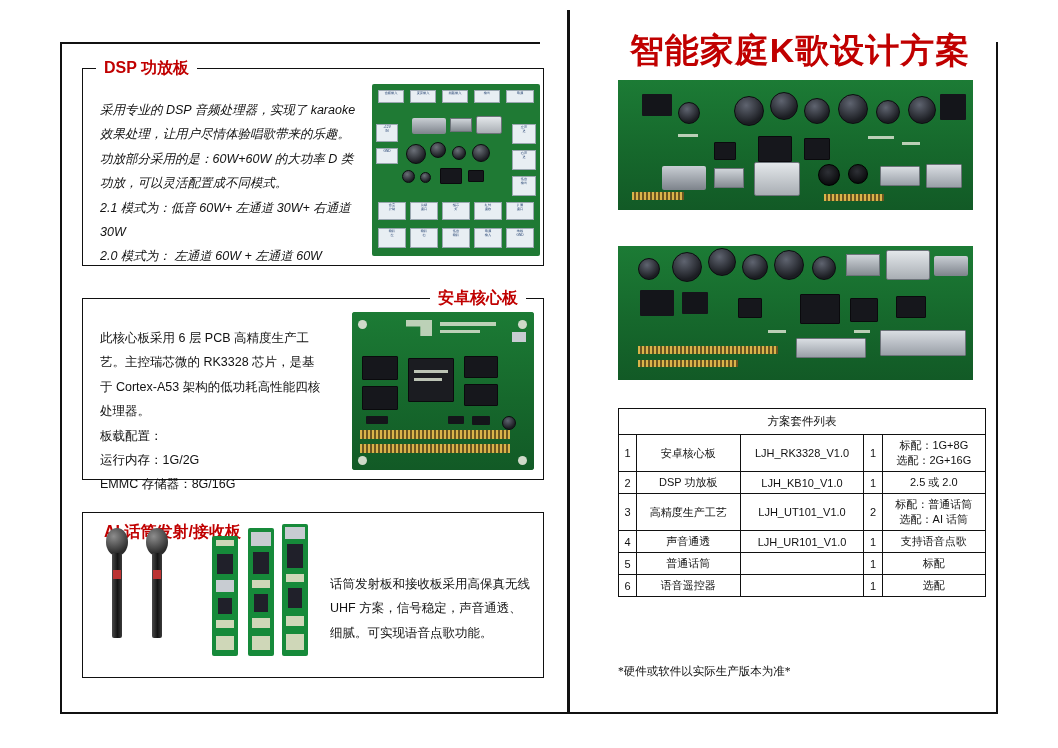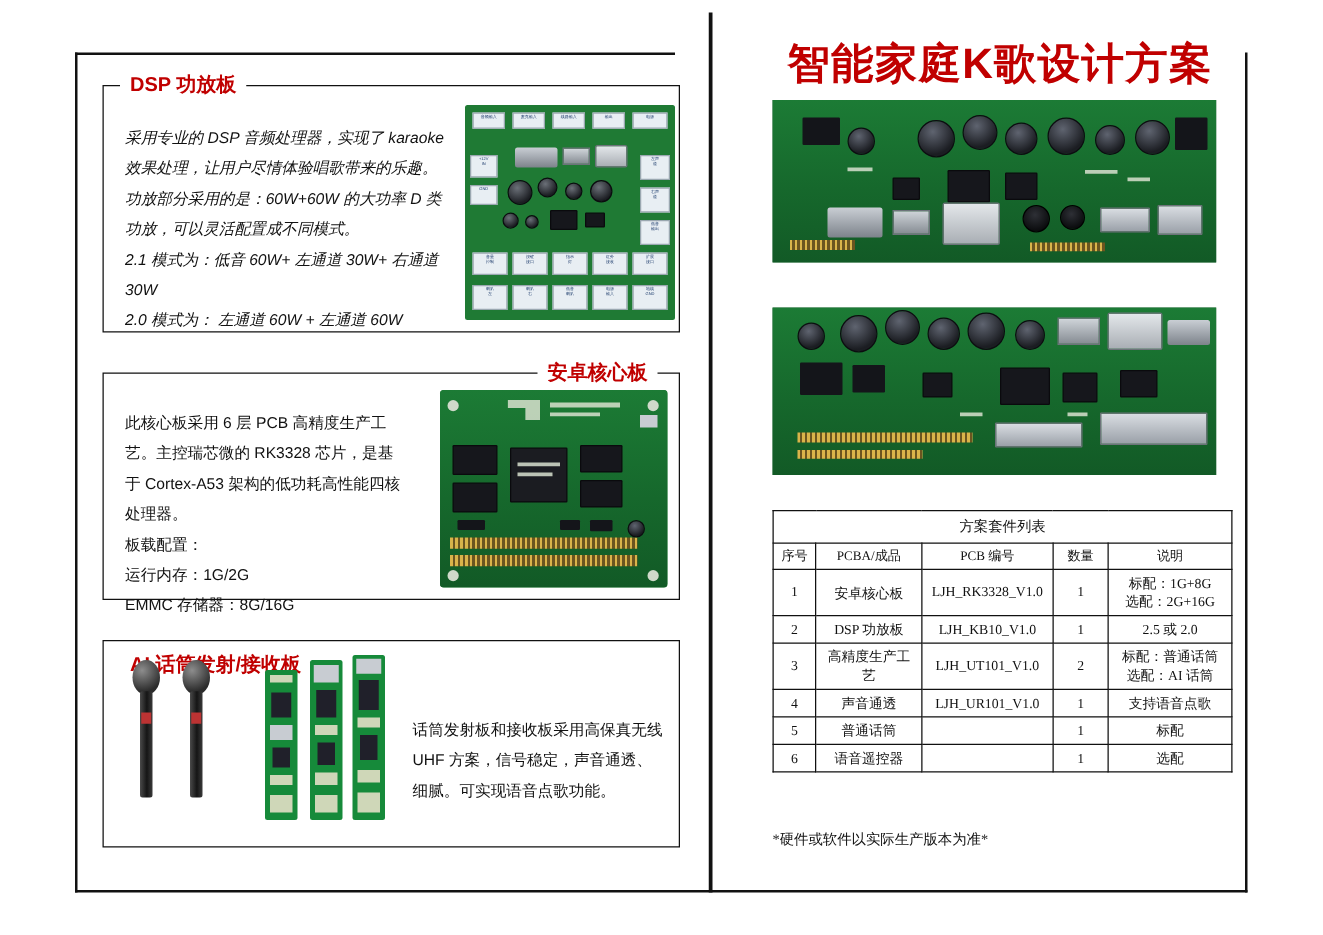--- a/index.html
+++ b/index.html
@@ -236,21 +236,21 @@
 
   
   .tbl-wrap {
     position:absolute;
     left:618px; top:408px;
     width:368px;
   }
   table.parts {
     border-collapse:collapse;
     width:368px;
-    font-family:Liberation Serif, serif;
+    font-family:Liberation Sans, sans-serif;
     font-size:11px;
     color:#111;
   }
   table.parts td, table.parts th {
     border:1px solid #111;
     padding:3px 4px;
     text-align:center;
     vertical-align:middle;
     font-weight:normal;
   }
@@ -479,27 +479,20 @@
   <div class="silk" style="left:150px; top:84px; width:18px; height:3px;"></div>
   <div class="silk" style="left:236px; top:84px; width:16px; height:3px;"></div>
 </div>
 
 <div class="tbl-wrap">
   <table class="parts">
     <tbody>
       <tr class="caption-row">
         <td colspan="5">方案套件列表</td>
       </tr>
-      <tr class="head-row">
-        <td class="col-no">序号</td>
-        <td class="col-pcba">PCBA/成品</td>
-        <td class="col-code">PCB 编号</td>
-        <td class="col-qty">数量</td>
-        <td class="col-desc">说明</td>
-      </tr>
 
       <tr>
         <td>1</td>
         <td style="white-space:pre-line;">安卓核心板</td>
         <td>LJH_RK3328_V1.0</td>
         <td>1</td>
         <td style="white-space:pre-line;">标配：1G+8G
 选配：2G+16G</td>
       </tr>
       <tr>

